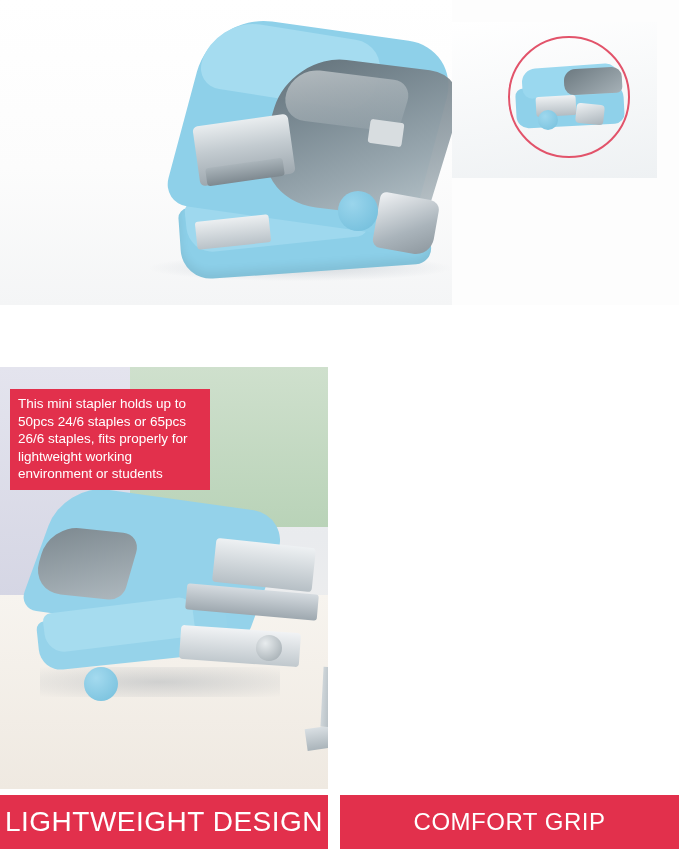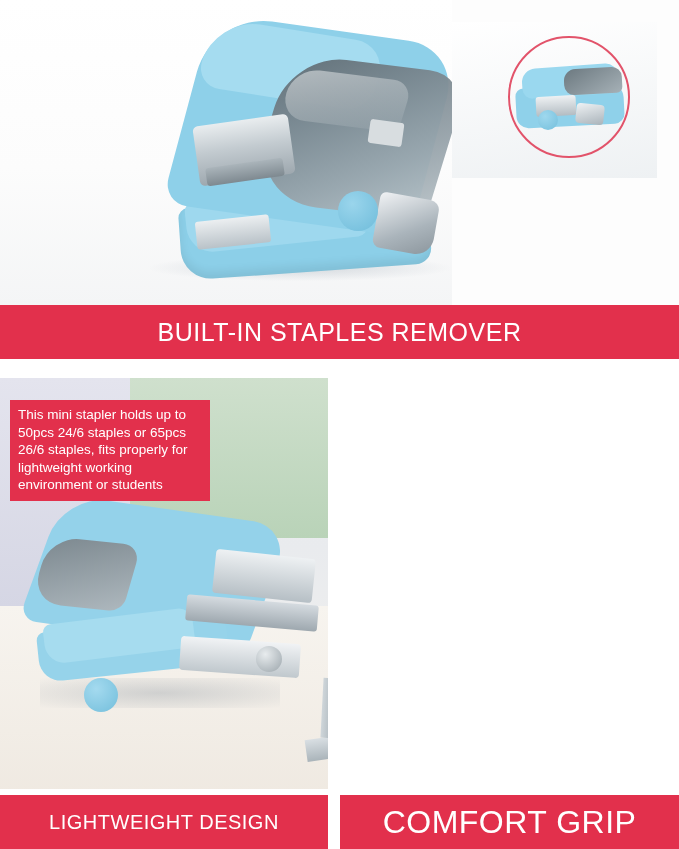--- a/index.html
+++ b/index.html
@@ -71,38 +71,37 @@
     font-size: 25px;
   }
 
   
   .panel-bl {
     position: absolute;
     left: 0; top: 367px;
     width: 328px; height: 422px;
     overflow: hidden;
     background: #f6f4ef;
-    margin-top: 11px;
   }
   .panel-br {
     position: absolute;
     left: 340px; top: 367px;
     width: 339px; height: 422px;
     overflow: hidden;
     background: #f8f8f8;
   }
   .caption-bl {
     left: 0; top: 795px;
     width: 328px; height: 54px;
-    font-size: 20px;
+    font-size: 28px;
   }
   .caption-br {
     left: 340px; top: 795px;
     width: 339px; height: 54px;
-    font-size: 32px;
+    font-size: 24px;
   }
 
   
   .callout {
     position: absolute;
     background: #e2304c;
     color: #ffffff;
     font-size: 13.5px;
     line-height: 17.5px;
     padding: 6px 8px 7px 8px;
@@ -329,21 +328,20 @@
       <div class="i-body"></div>
       <div class="i-arm"></div>
       <div class="i-grey"></div>
       <div class="i-metal"></div>
       <div class="i-metal2"></div>
       <div class="i-btn"></div>
       <div class="inset-circle"></div>
     </div>
   </div>
 
-  <div class="caption-bar caption-main">BUILT-IN STAPLES REMOVER</div>
 
   <div class="divider-h"></div>
 
   <div class="panel-bl">
     <div class="bl-bg"></div>
     <div class="bl-green"></div>
     <div class="bl-lav"></div>
     <div class="bl-table"></div>
     <div class="bl-shadow"></div>
 

